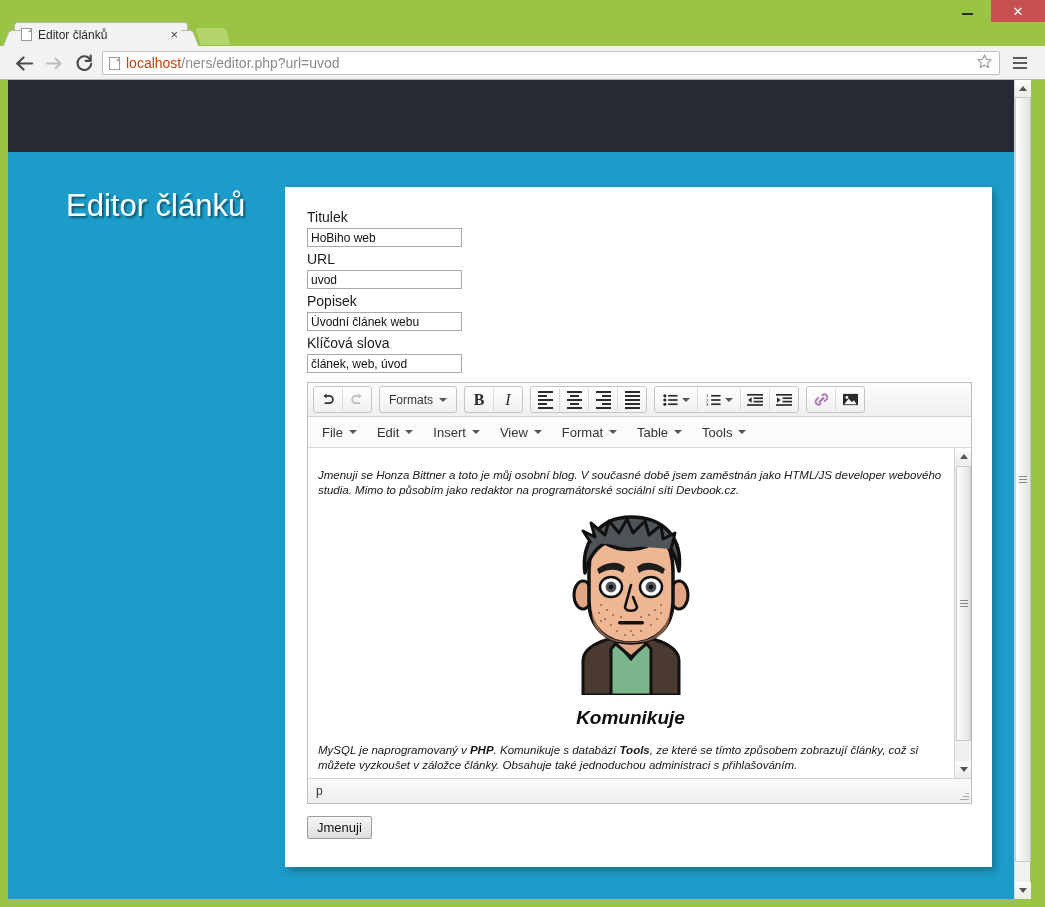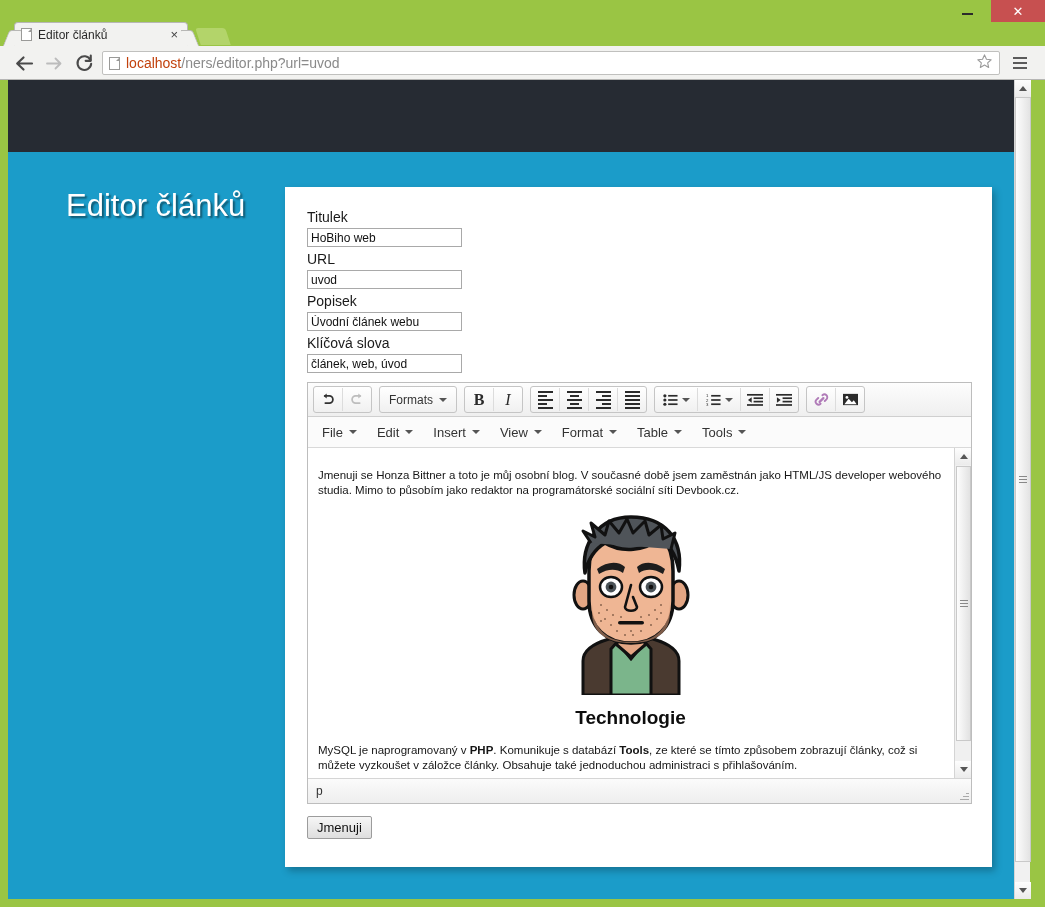--- a/index.html
+++ b/index.html
@@ -199,21 +199,21 @@
   .al.right i { margin-left: auto; }
   .al.right i:nth-child(2), .al.right i:nth-child(4) { width: 9px; }
   .al.right i:nth-child(1), .al.right i:nth-child(3), .al.right i:nth-child(5) { width: 15px; }
   .al.just i { width: 15px; }
 
   #mce-editarea {
     position: relative; height: 330px; background: #fff; overflow: hidden;
   }
   #mce-content {
     position: absolute; left: 0; top: 0; width: 645px; height: 330px;
-    padding: 20px 10px 0 10px; box-sizing: border-box; overflow: hidden;
+    padding: 20px 10px 0 10px; box-sizing: border-box; overflow: hidden; font-style: italic;
   }
   #mce-content p {
     margin: 0 0 11px 0; font-size: 11.5px; line-height: 15px;
     color: #161616; font-family: "Liberation Sans", sans-serif;
   }
   #mce-content h2 {
     text-align: center; font-size: 19px; margin: 8px 0 14px 0; color: #0d0d0d;
   }
   #mce-content a { color: #2a1a9c; }
   .avatar-wrap { text-align: center; margin: 6px 0 2px 0; }
@@ -577,21 +577,21 @@
                         <circle cx="100" cy="96" r="1"></circle>
                       <circle cx="52" cy="106" r="1"></circle>
                         <circle cx="88" cy="106" r="1"></circle>
                         <circle cx="70" cy="122" r="1"></circle>
                       <circle cx="60" cy="108" r="1"></circle>
                         <circle cx="80" cy="108" r="1"></circle>
                     </g>
                   </svg>
                 </div>
 
-                <h2>Technologie</h2>
+                <h2>Komunikuje</h2>
 
                 <p><span>MySQL je naprogramovaný v </span><b>PHP</b><span>. Komunikuje s databází </span><b>Tools</b><span>, ze které se tímto způsobem zobrazují články, což si můžete vyzkoušet v záložce články. Obsahuje také jednoduchou administraci s přihlašováním.</span></p>
 
                 <p><span>Blog vznikl jako ukázková práce k seriálu na programátorské síti </span><a href="#">devbook.cz</a><span>, kde je také detailně popsaný</span></p>
 
               </div>
 
               <div id="mce-scroll">
                 <div class="sb-arrow">
                   <span class="tri-up"></span>

